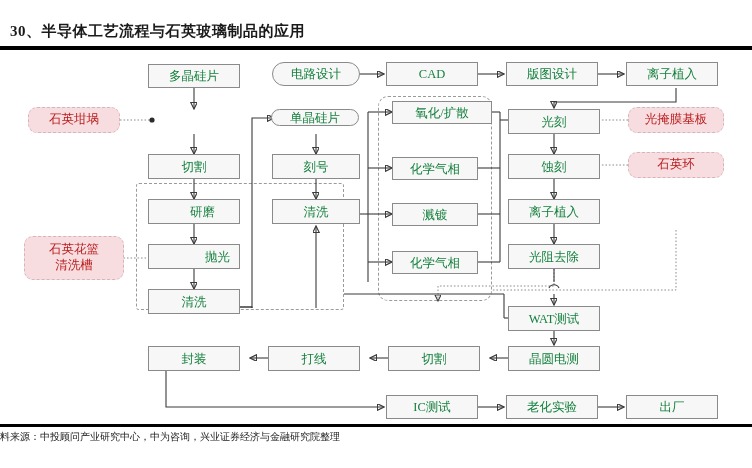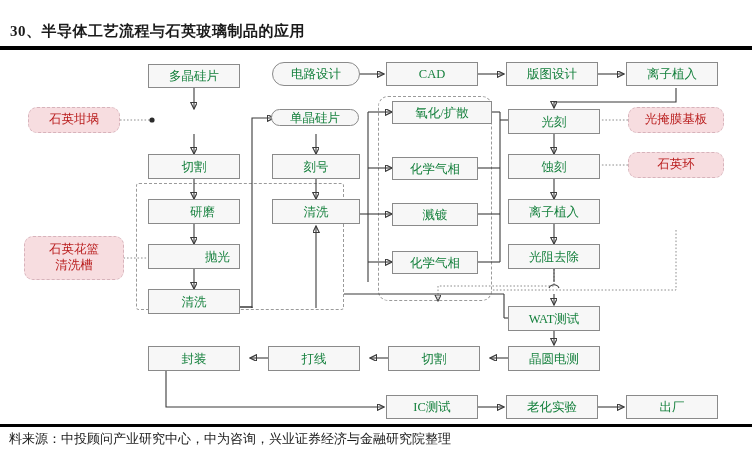--- a/index.html
+++ b/index.html
@@ -15,22 +15,22 @@
   }
   #title-rule{
     position:absolute;left:0;top:46px;width:752px;height:3px;
     background:#000;border-bottom:1px solid #000;
   }
   #footer-rule{
     position:absolute;left:0;top:424px;width:752px;height:3px;
     background:#000;
   }
   #footnote{
-    position:absolute;left:9px;top:430px;
-    font-size:13px;white-space:nowrap;
+    position:absolute;left:0px;top:430px;
+    font-size:10px;white-space:nowrap;
   }
   #canvas{position:absolute;left:0;top:50px;width:752px;height:372px;}
 
   .node{
     position:absolute;box-sizing:border-box;
     border:1px solid #8a8a8a;background:#f7f7f7;
     display:flex;align-items:center;justify-content:center;
     font-size:12.5px;line-height:1.12;text-align:center;
     color:#15803d;white-space:pre-line;
   }

